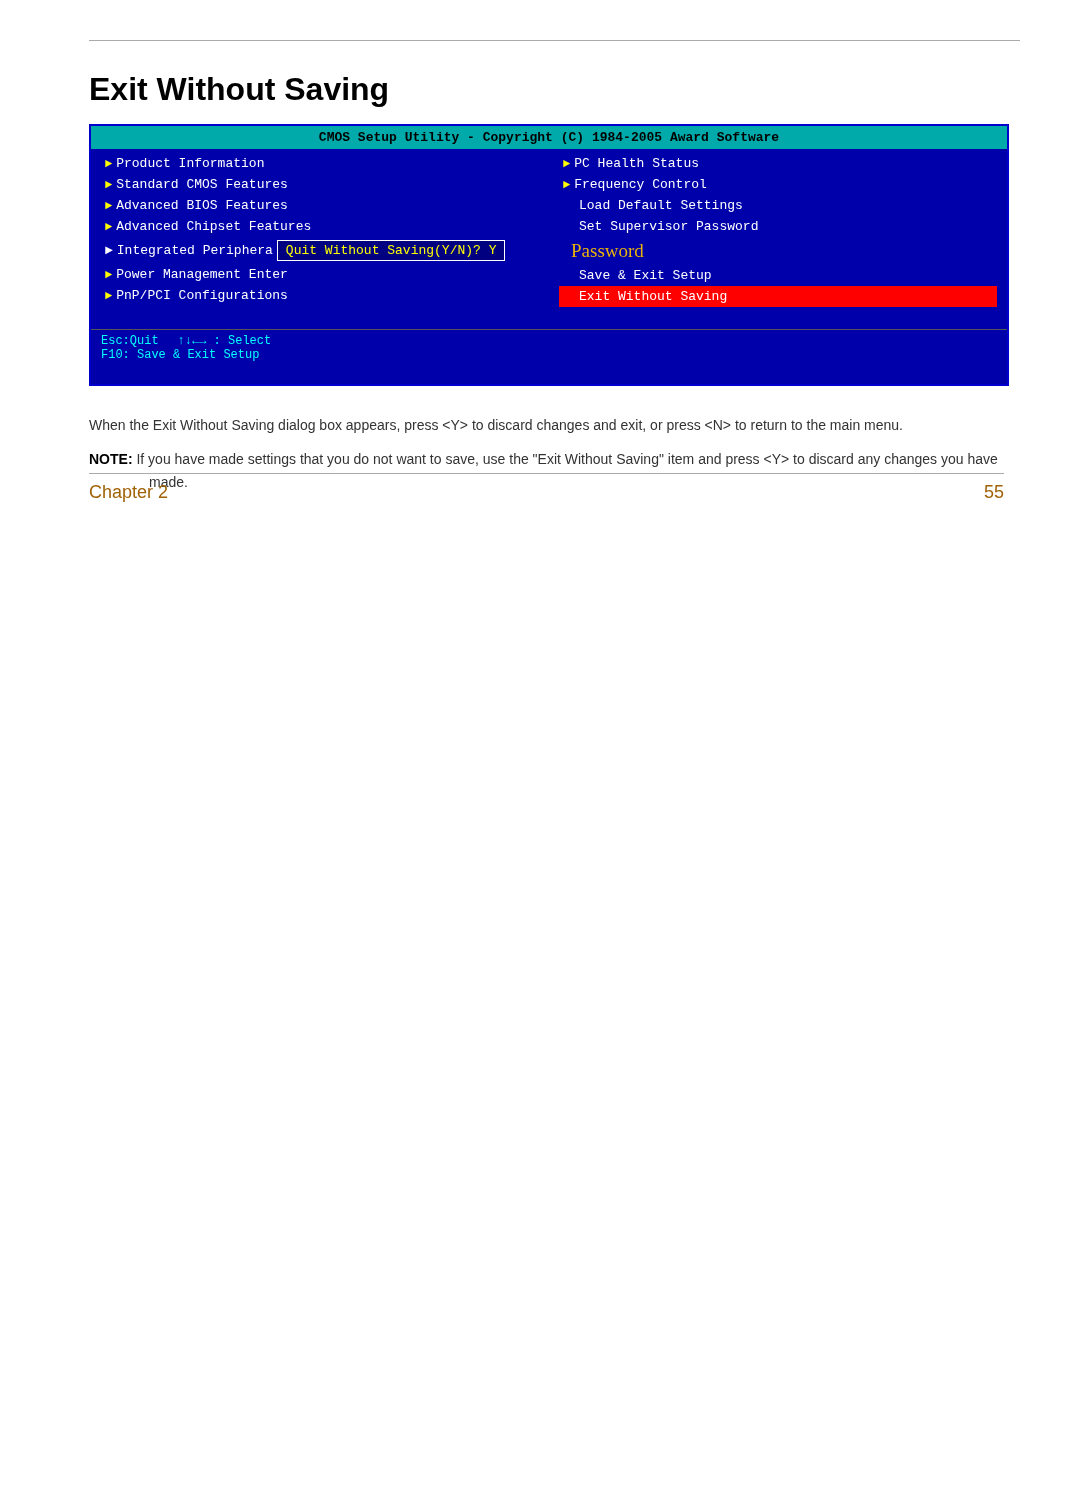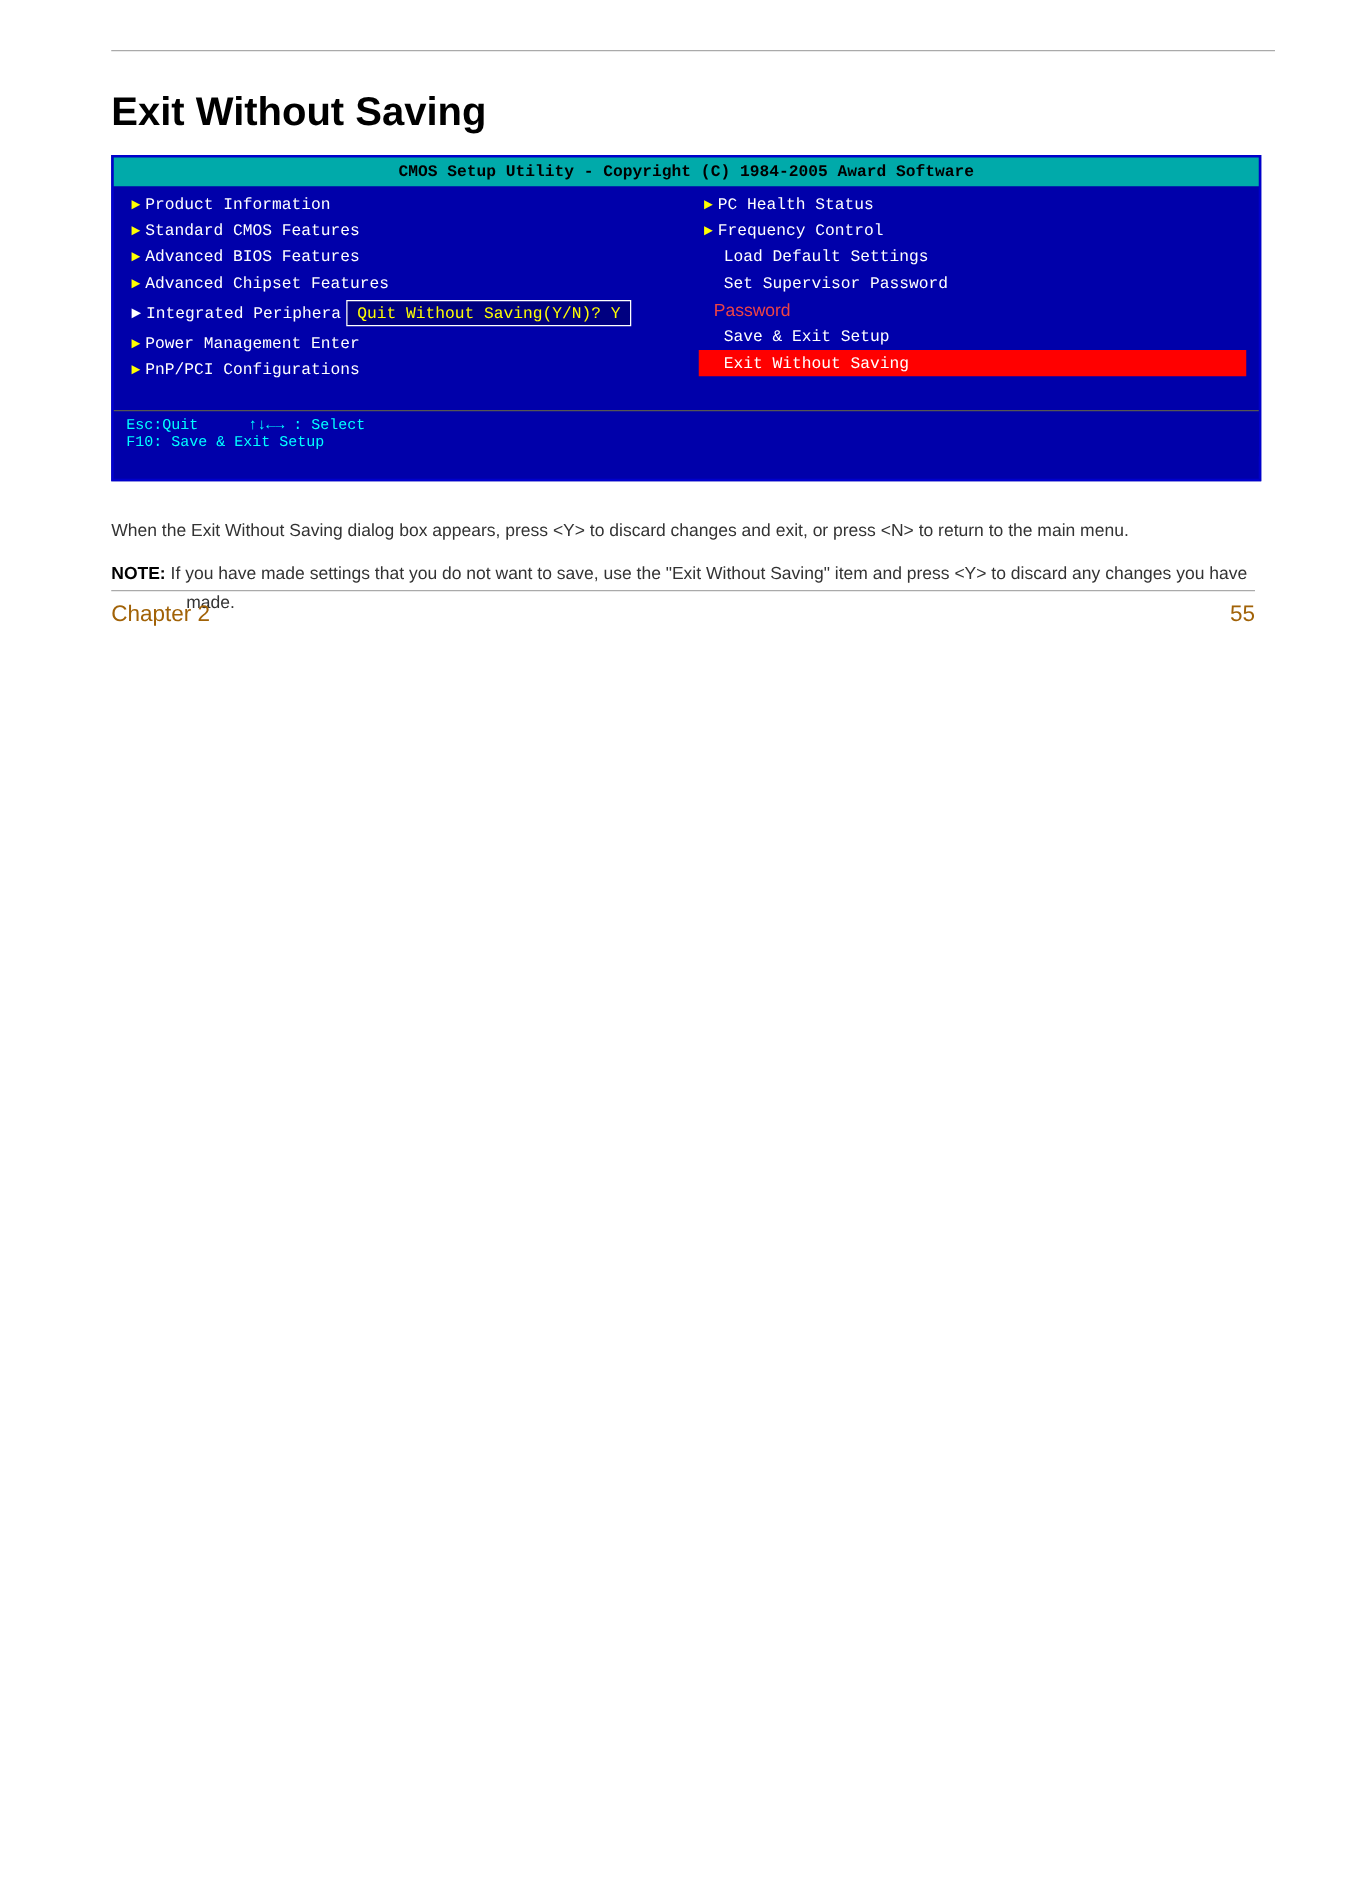--- a/index.html
+++ b/index.html
@@ -111,38 +111,38 @@
       border: 1px solid #fff;
       padding: 2px 8px;
       color: #ffff00;
       font-family: 'Courier New', monospace;
       font-size: 13px;
       margin-left: 4px;
       white-space: nowrap;
     }
 
     .overlay-password {
-      color: #ef4444;
-      font-family: Liberation Sans, sans-serif;
-      font-size: 14px;
+      color: #eab308;
+      font-family: Liberation Serif, serif;
+      font-size: 19px;
       margin-left: 8px;
     }
 
     .bios-footer {
       background: #0000aa;
       border-top: 1px solid #555;
       padding: 4px 10px;
       color: #00ffff;
       font-family: 'Courier New', monospace;
       font-size: 12px;
     }
 
     .bios-footer-line {
       display: flex;
-      gap: 40px;
+      gap: 19px;
     }
 
     .bios-footer-line span {
       color: #00ffff;
     }
 
     .bios-empty-row {
       height: 18px;
     }
 

